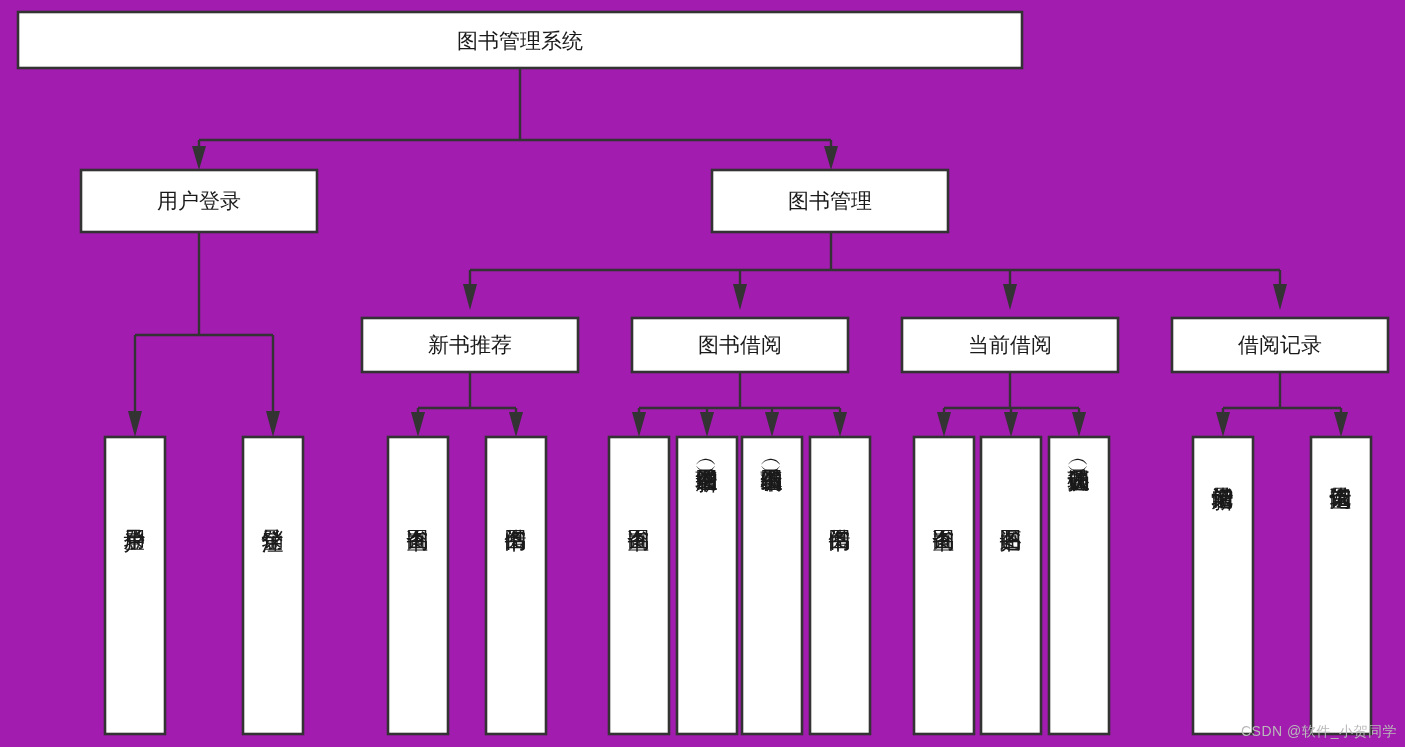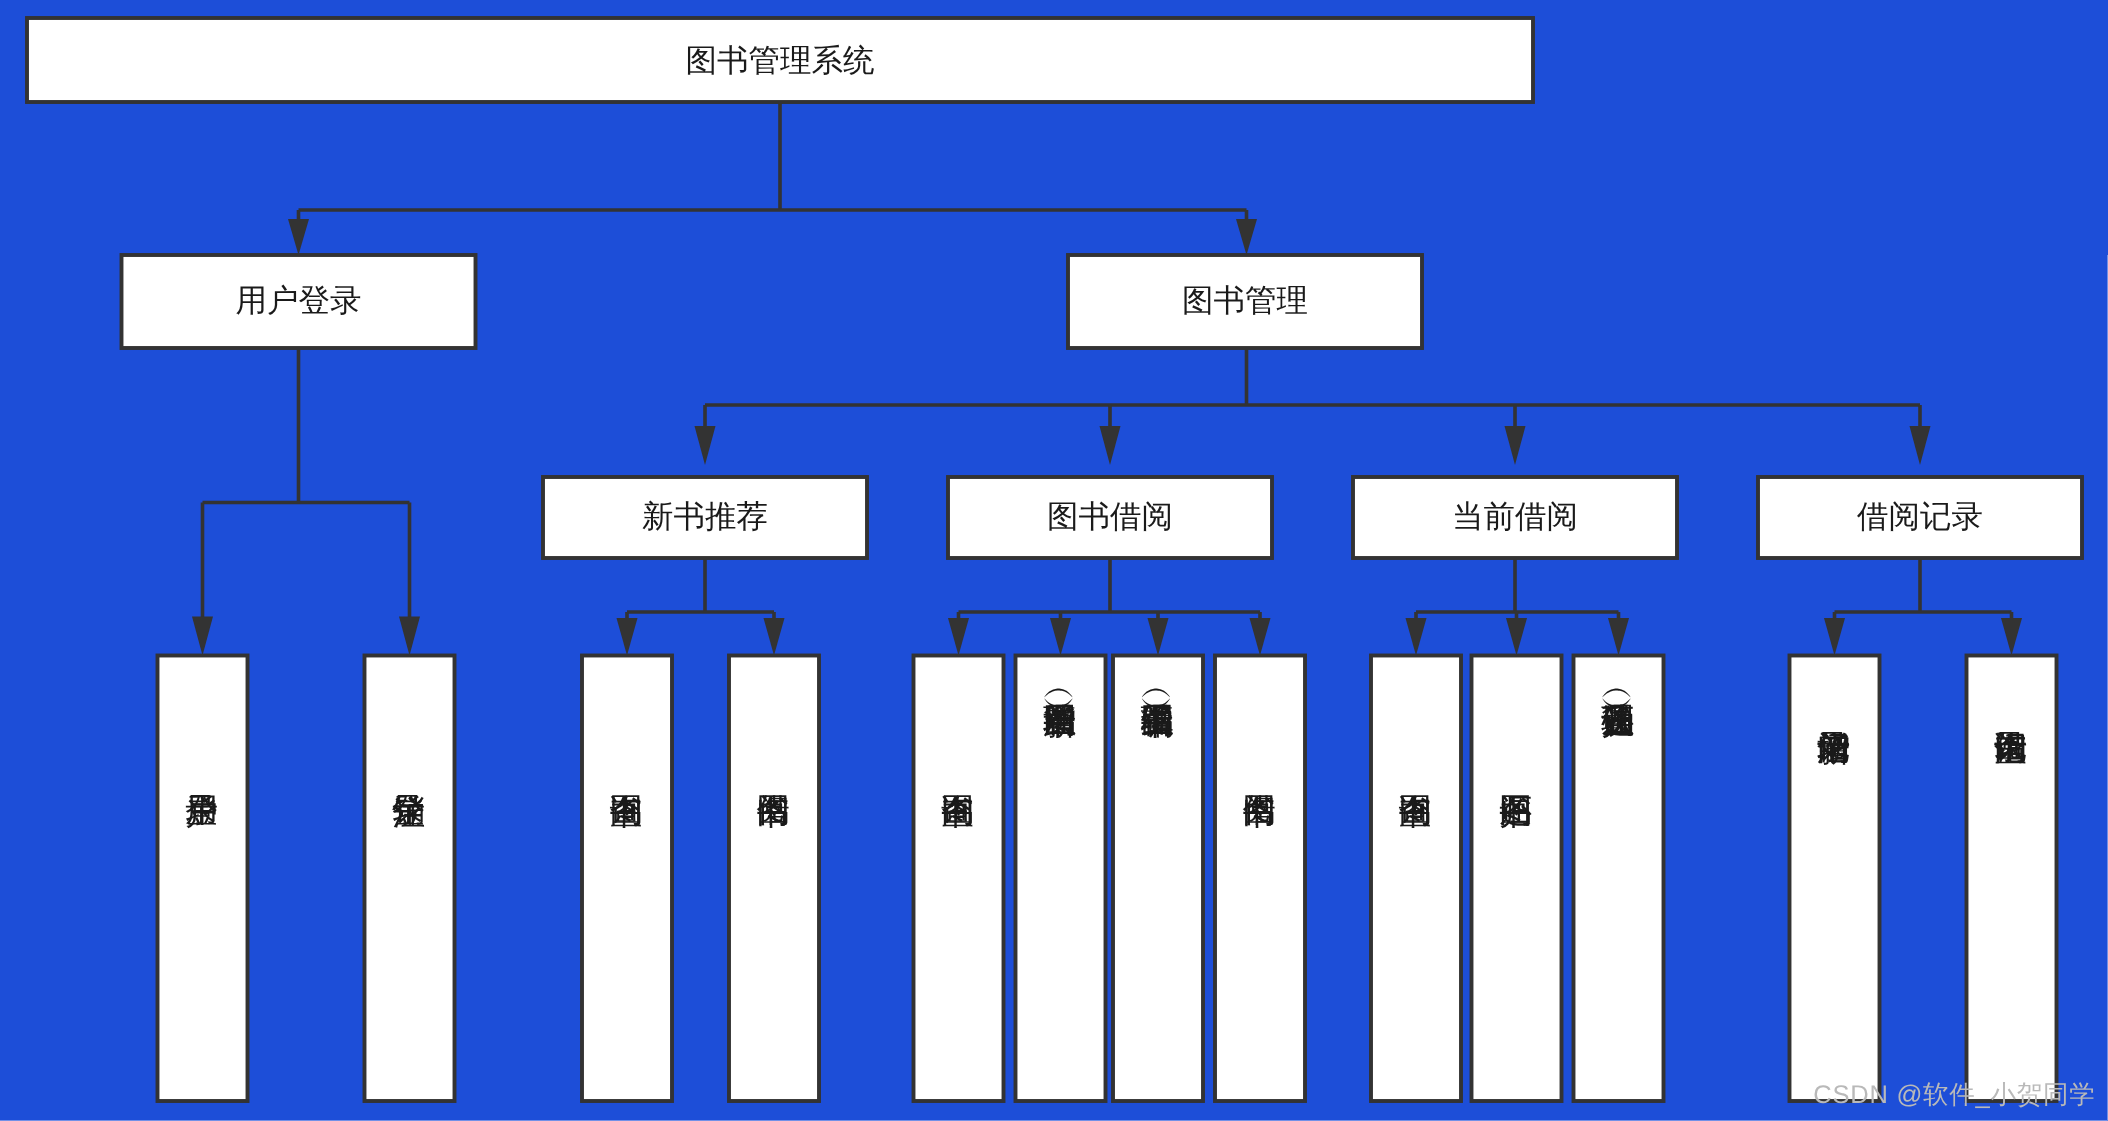--- a/index.html
+++ b/index.html
@@ -10,21 +10,21 @@
   body {
     width: 1405px;
     height: 747px;
     font-family: "Liberation Sans", "DejaVu Sans", sans-serif;
     overflow: hidden;
   }
   #diagram-root {
     position: relative;
     width: 1405px;
     height: 747px;
-    background: #1d4ed8;
+    background: #a21caf;
   }
   svg#tree-svg {
     position: absolute;
     left: 0;
     top: 0;
     width: 1405px;
     height: 747px;
     display: block;
   }
   .node-rect {
@@ -59,21 +59,21 @@
     fill: #1a1a1a;
     writing-mode: vertical-rl;
     text-orientation: upright;
     white-space: pre;
   }
   .watermark {
     position: absolute;
     right: 8px;
     bottom: 6px;
     font-family: "Liberation Sans", "DejaVu Sans", sans-serif;
-    font-size: 17px;
+    font-size: 14px;
     color: #b9b9b9;
     letter-spacing: 0.5px;
     user-select: none;
     white-space: nowrap;
   }
 </style>
 </head>
 <body>
 
 <div id="diagram-root">

